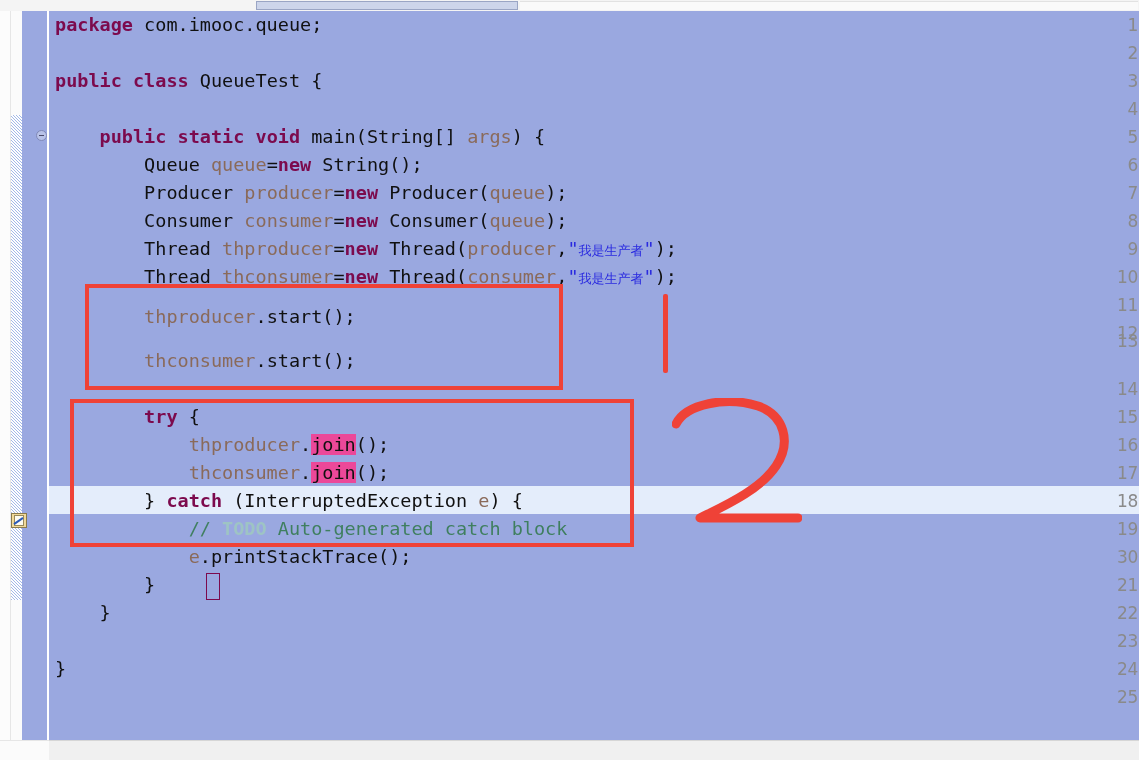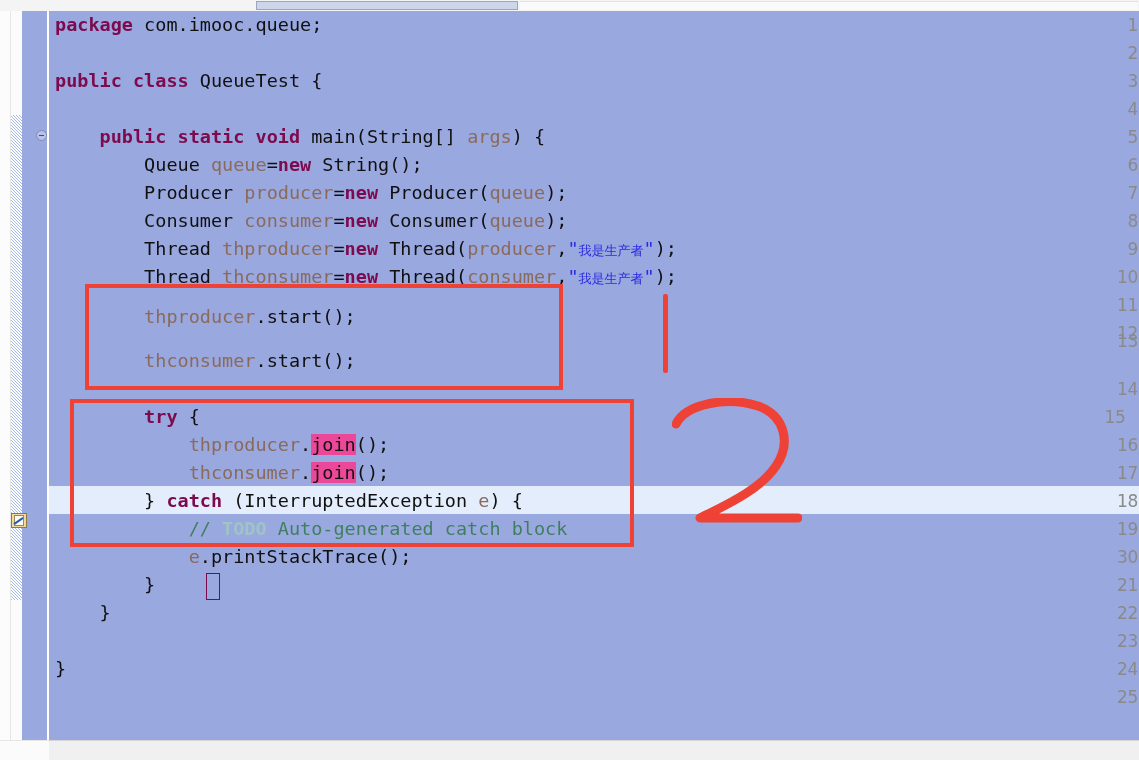--- a/index.html
+++ b/index.html
@@ -278,21 +278,21 @@
       <div class="line-num" style="top: 123px;">5</div>
       <div class="line-num" style="top: 151px;">6</div>
       <div class="line-num" style="top: 179px;">7</div>
       <div class="line-num" style="top: 207px;">8</div>
       <div class="line-num" style="top: 235px;">9</div>
       <div class="line-num" style="top: 263px;">10</div>
       <div class="line-num" style="top: 291px;">11</div>
       <div class="line-num" style="top: 319px;">12</div>
       <div class="line-num" style="top: 327px;">13</div>
       <div class="line-num" style="top: 375px;">14</div>
-      <div class="line-num" style="top: 403px; text-align: center;">15</div>
+      <div class="line-num" style="top: 403px;">15</div>
       <div class="line-num" style="top: 431px;">16</div>
       <div class="line-num" style="top: 459px;">17</div>
       <div class="line-num" style="top: 487px;">18</div>
       <div class="line-num" style="top: 515px;">19</div>
       <div class="line-num" style="top: 543px;">30</div>
       <div class="line-num" style="top: 571px;">21</div>
       <div class="line-num" style="top: 599px;">22</div>
       <div class="line-num" style="top: 627px;">23</div>
       <div class="line-num" style="top: 655px;">24</div>
       <div class="line-num" style="top: 683px;">25</div>

